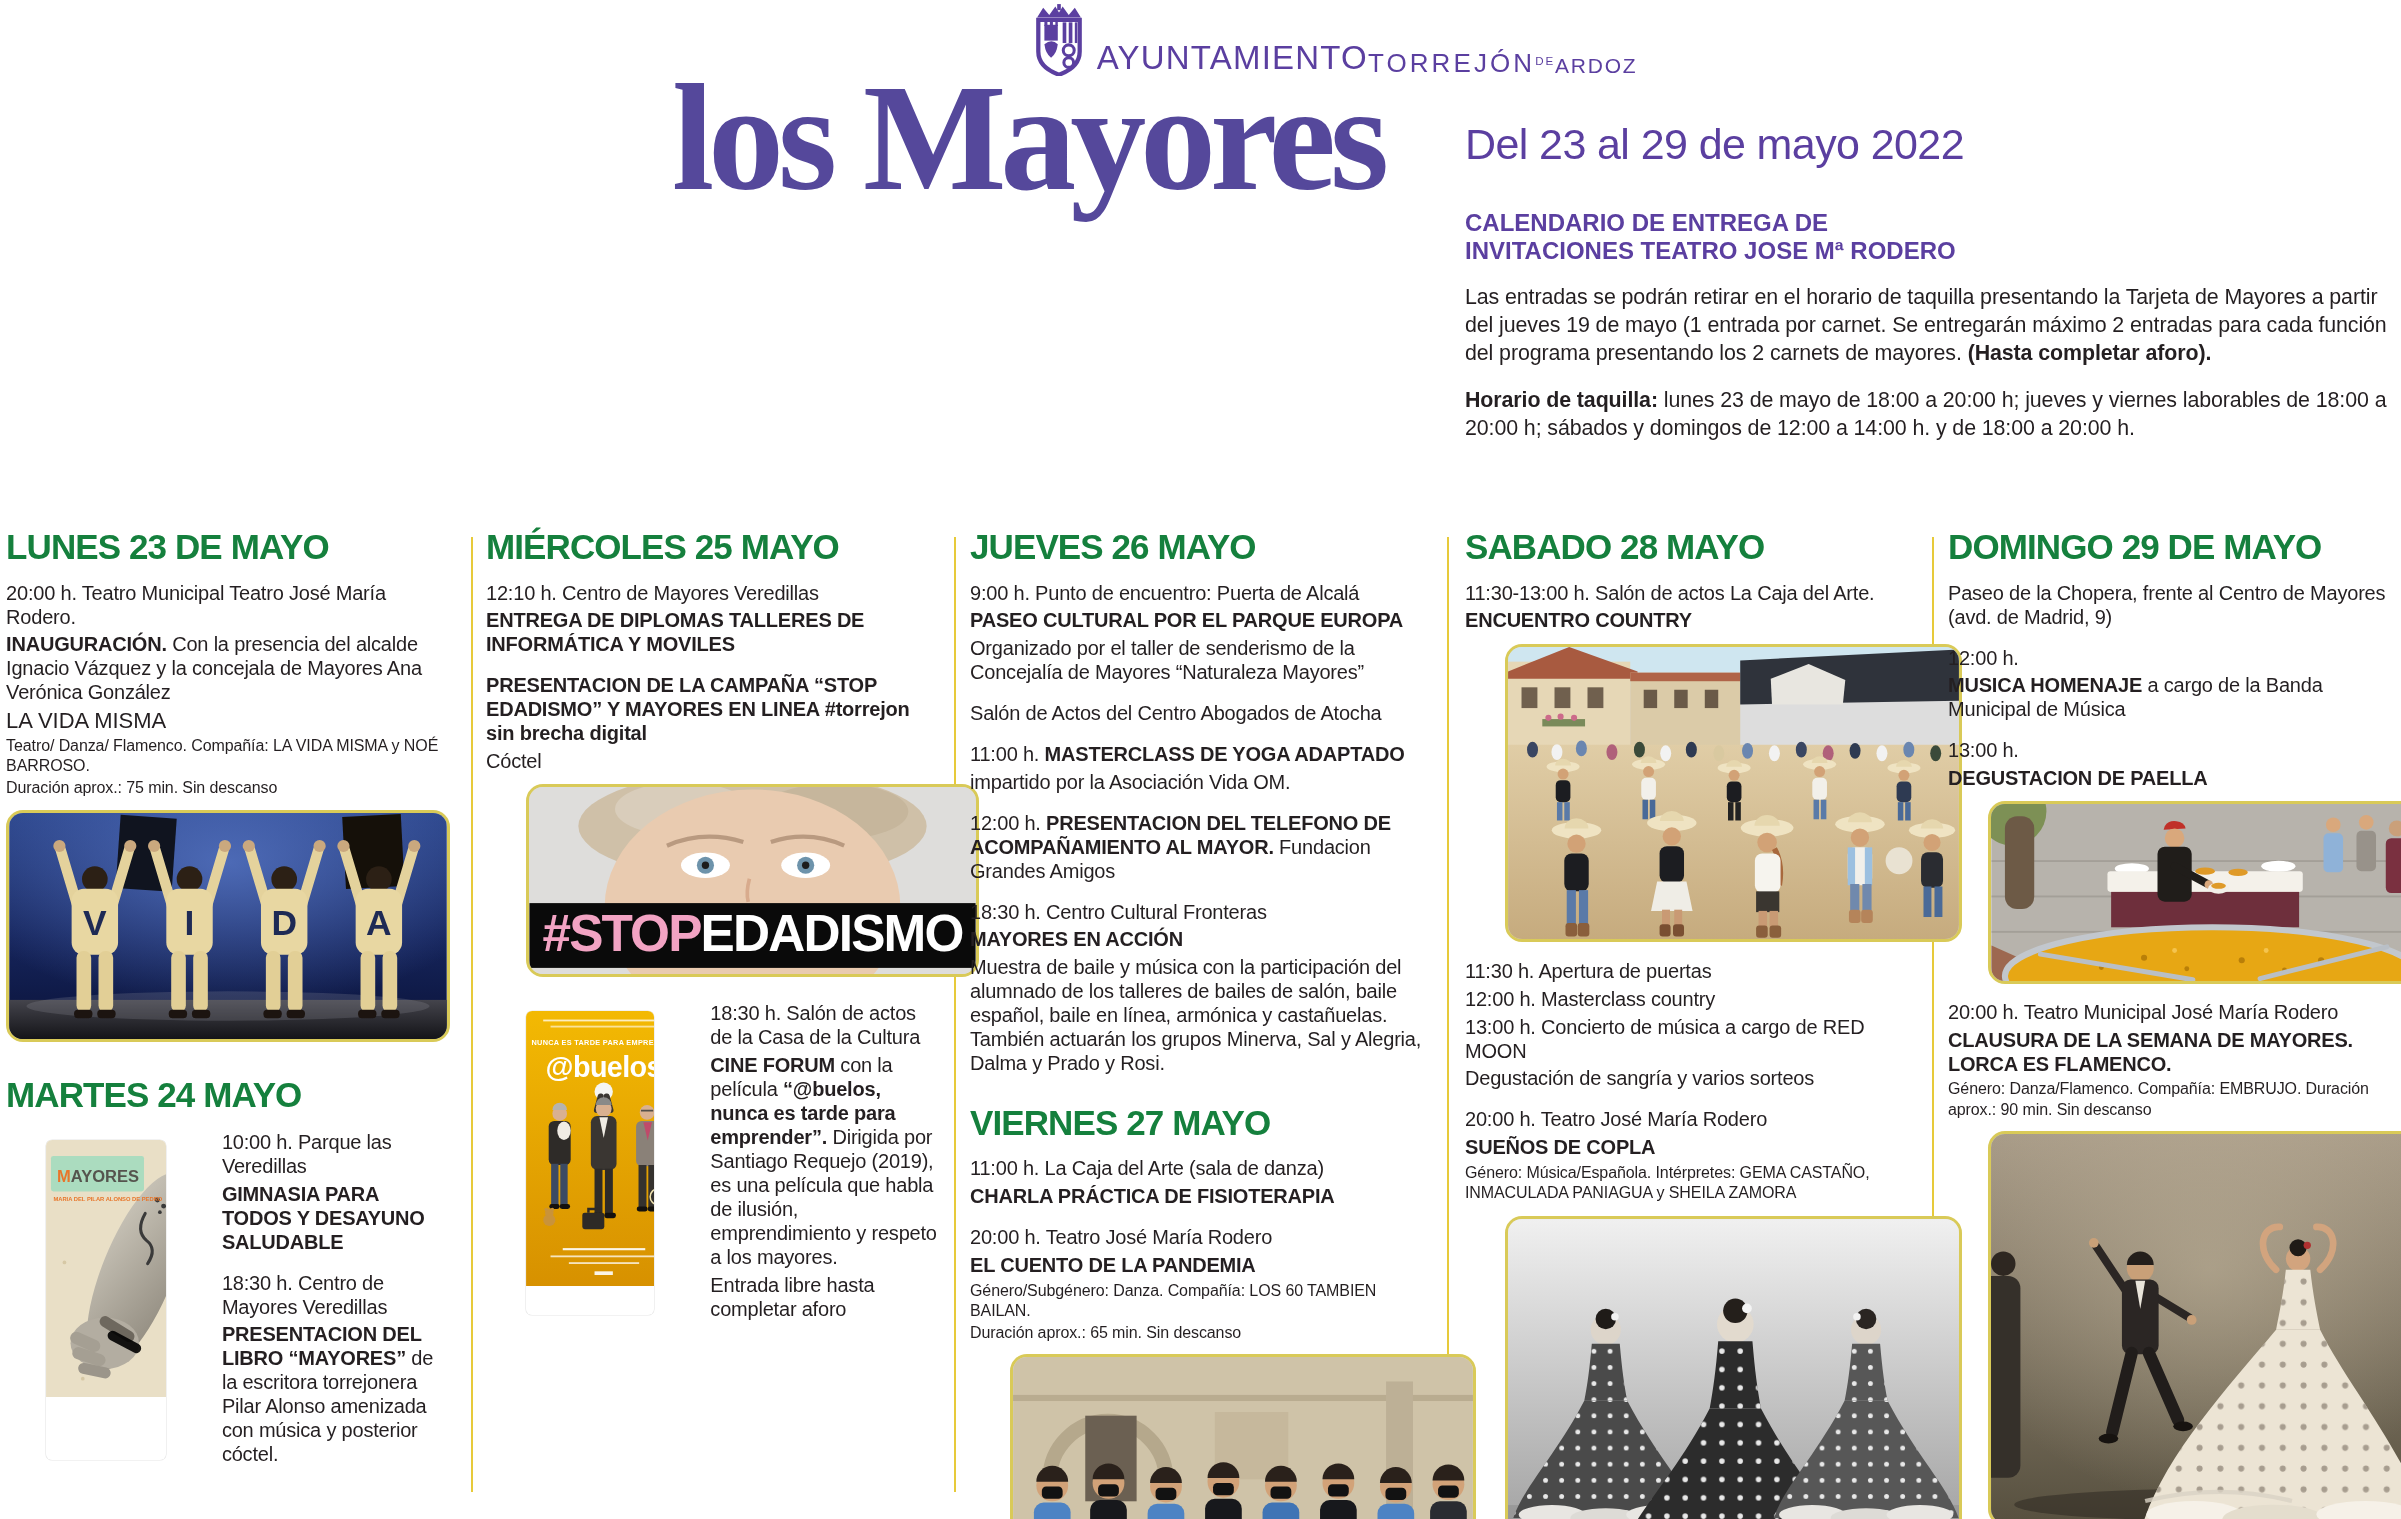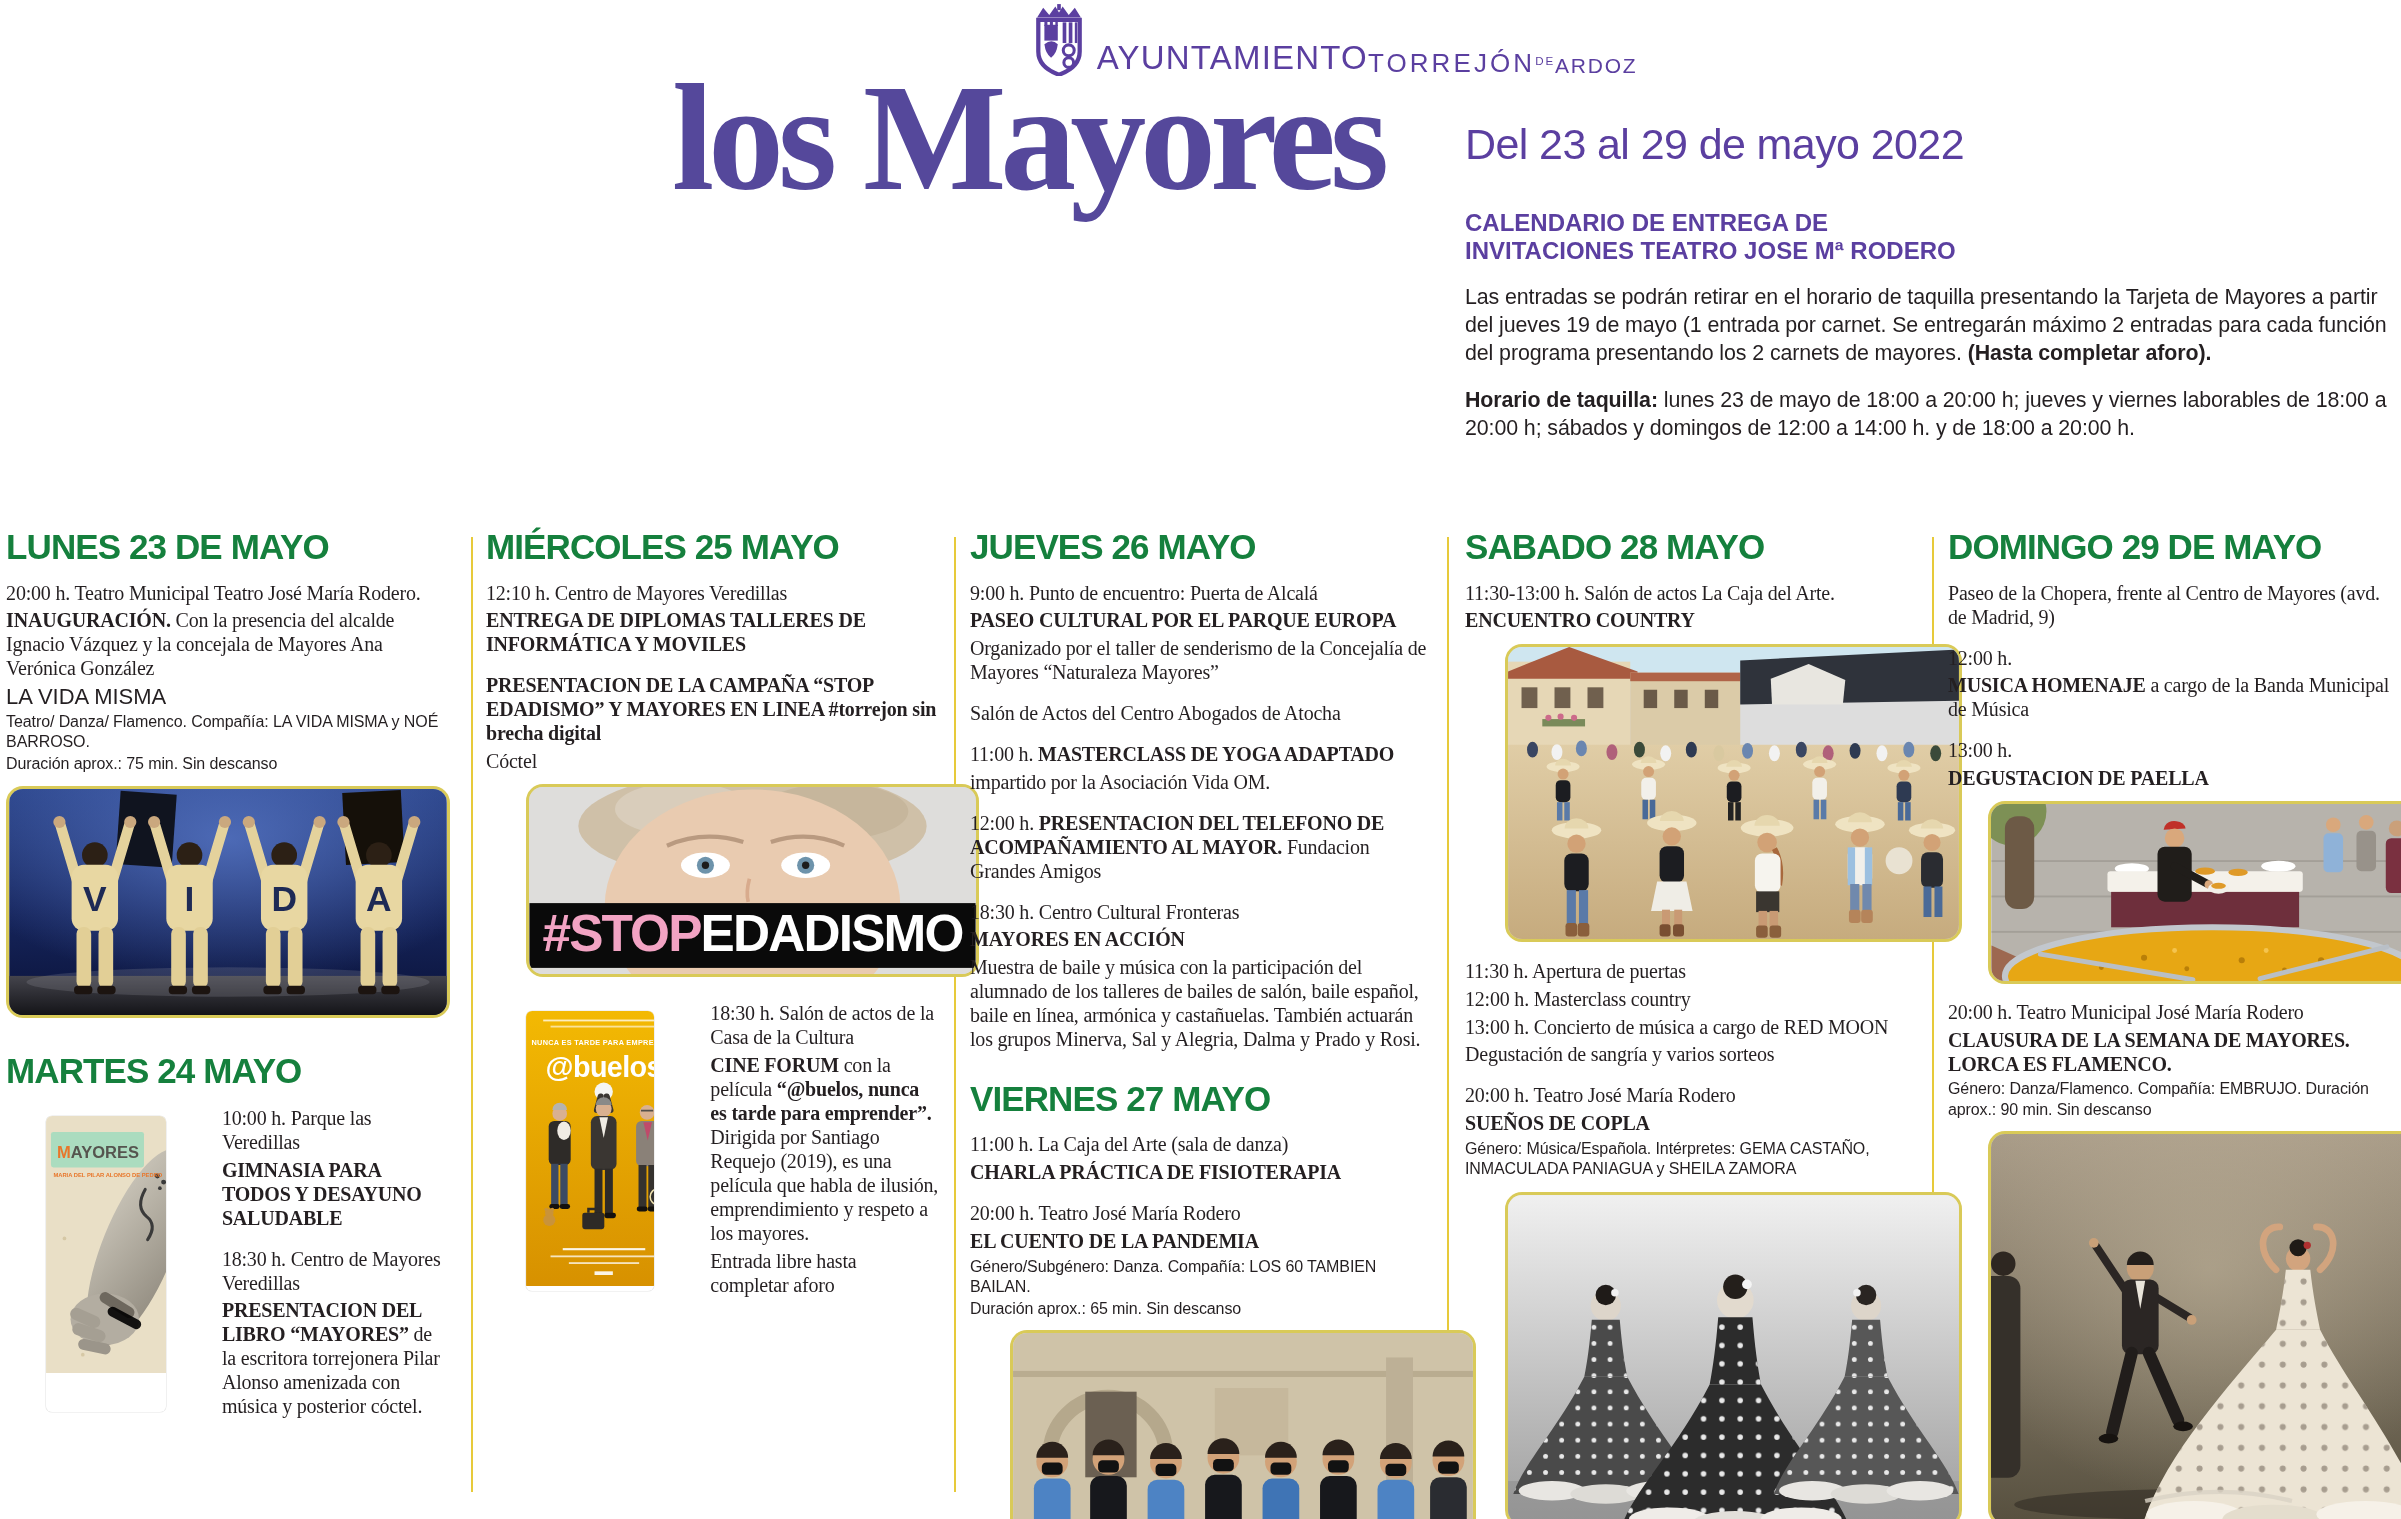--- a/index.html
+++ b/index.html
@@ -16,21 +16,21 @@
               font-family:"Liberation Serif",serif;font-weight:bold;color:#55489b;
               font-size:152px;line-height:1.34;letter-spacing:-6.1px;}
   .header-info{position:absolute;left:1465px;top:120px;width:927px;}
   .date-range{font-size:43px;color:#5b3fa0;letter-spacing:-0.6px;margin:0 0 40px 0;font-weight:normal;}
   .cal-title{font-size:24px;font-weight:bold;color:#5b3fa0;line-height:1.16;margin:0;}
   .info{font-size:21.4px;line-height:1.31;margin:18.4px 0 0 0;letter-spacing:-0.1px;}
   .b{font-weight:bold;}
   
   .col{position:absolute;top:527px;}
   .day{font-size:35px;font-weight:bold;color:#15803d;letter-spacing:-0.9px;margin:0 0 13.5px 0;}
-  .t{font-size:20px;line-height:1.2;margin:0 0 3.7px 0;letter-spacing:-0.2px;font-family:Liberation Serif, serif;}
+  .t{font-size:20px;line-height:1.2;margin:0 0 3.7px 0;letter-spacing:-0.2px;}
   .show{font-size:22px;font-weight:normal;margin:2.4px 0 2.4px 0;line-height:1.15;}
   .s{font-size:16px;line-height:1.28;margin:1.2px 0;letter-spacing:-0.1px;}
   .mt{margin-top:17px;}
   .photo{border:3.1px solid #d9ca58;border-radius:17px;overflow:hidden;line-height:0;background:#ddd;}
   .cover{border-radius:6.1px;overflow:hidden;line-height:0;box-shadow:0 0 0 0.6px rgba(0,0,0,.10);}
   .split{display:flex;gap:16px;margin-top:14.7px;}
   .sep{position:absolute;top:537px;width:2.4px;height:955px;background:#e7ca3a;}
 </style>
 </head>
 <body>

